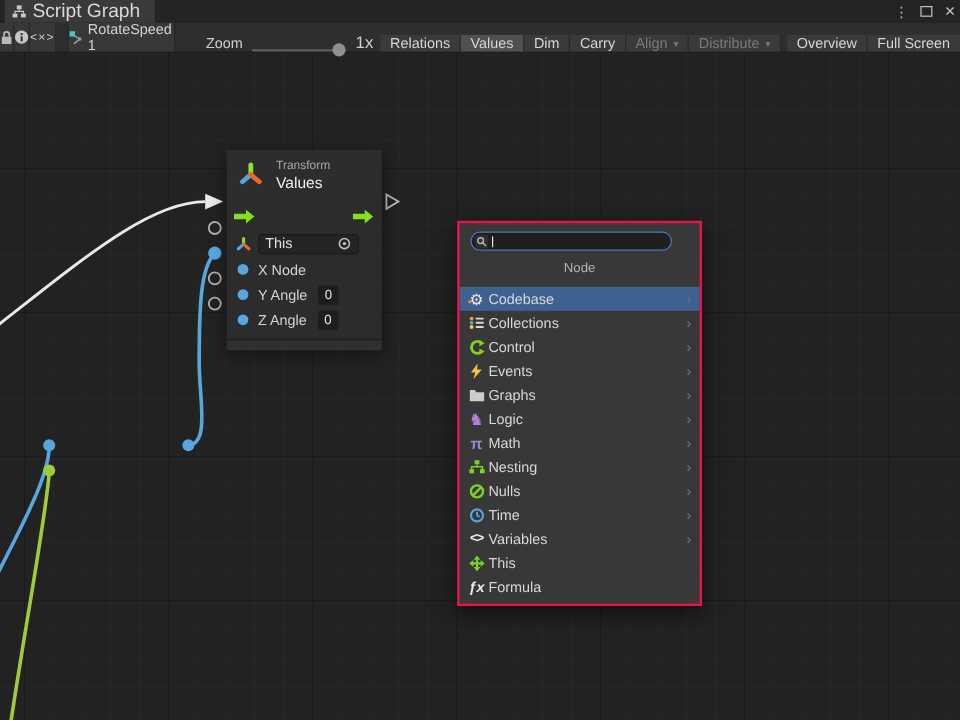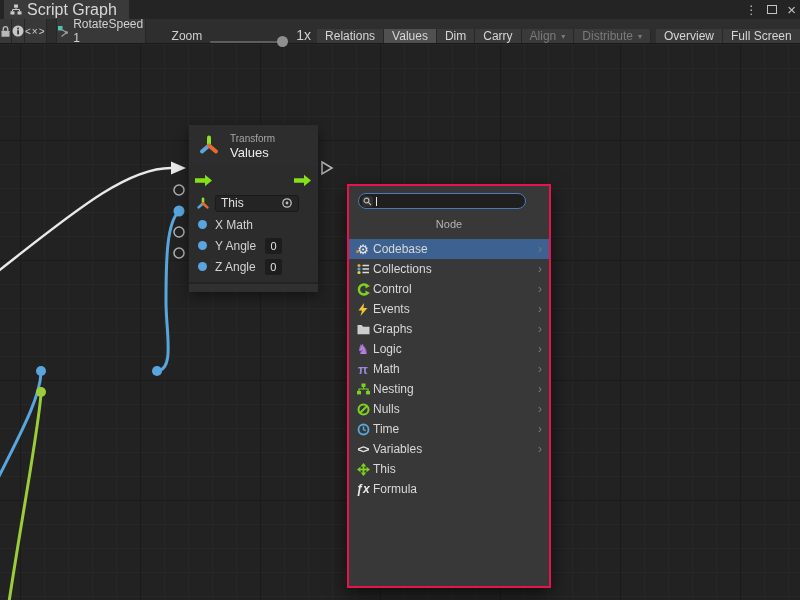--- a/index.html
+++ b/index.html
@@ -71,21 +71,21 @@
   .m-node { left:43px; top:308px; width:102px; }
   .m-header { height:46px; background:#2d2d2d; display:flex; align-items:center; gap:10px; padding-left:10px; }
   .m-title { font-size:13px; color:#ececec; }
   .m-body { background:#3a3a3a; padding:4px 0 3px; }
   .m-row { height:21px; display:flex; align-items:center; padding:0 9px; font-size:12px; color:#dadada; gap:9px; }
   .gdot { width:8px; height:8px; border-radius:50%; background:#a2a2a2; flex:none; }
   .m-spacer { flex:1; }
   .m-footer { height:11px; background:#333333; border-top:2px solid #282828; }
 
   
-  .finder { position:absolute; left:347px; top:184px; width:204px; height:404px; z-index:6;
+  .finder { position:absolute; left:381px; top:184px; width:204px; height:321px; z-index:6;
     background:#383838; border:2px solid #e8124d; box-shadow:0 6px 18px rgba(0,0,0,.6); }
   .searchbox { margin:7px 0 0 9px; width:168px; height:16px; background:#1f1f1f;
     border:1px solid #4a7ab8; border-radius:8px; display:flex; align-items:center; padding:0 3px; }
   .scope { width:11px; height:11px; background:#2f2f2f; border-radius:2px; display:flex;
     align-items:center; justify-content:center; }
   .cursor { width:1px; height:9px; background:#e8e8e8; margin-left:3px; }
   .fhead { text-align:center; font-size:11px; color:#b2b2b2; margin-top:9px; height:14px; }
   .flist { margin-top:7px; }
   .fitem { height:20px; display:flex; align-items:center; padding-left:6px; }
   .fitem.selected { background:#3d6191; }
@@ -235,21 +235,21 @@
           <span class="tgt">
             <svg width="12" height="12">
               <circle cx="6" cy="6" r="4.2" stroke="#c0c0c0" stroke-width="1.3" fill="none"></circle>
               <circle cx="6" cy="6" r="1.4" fill="#c0c0c0"></circle>
             </svg>
           </span>
         </div>
       </div>
       <div class="angle-row">
         <span class="bdot"></span>
-        <span>X Math</span>
+        <span>X Node</span>
       </div>
       <div class="angle-row">
         <span class="bdot"></span>
         <span>Y Angle</span>
         <span class="vbox">0</span>
       </div>
       <div class="angle-row">
         <span class="bdot"></span>
         <span>Z Angle</span>
         <span class="vbox">0</span>

